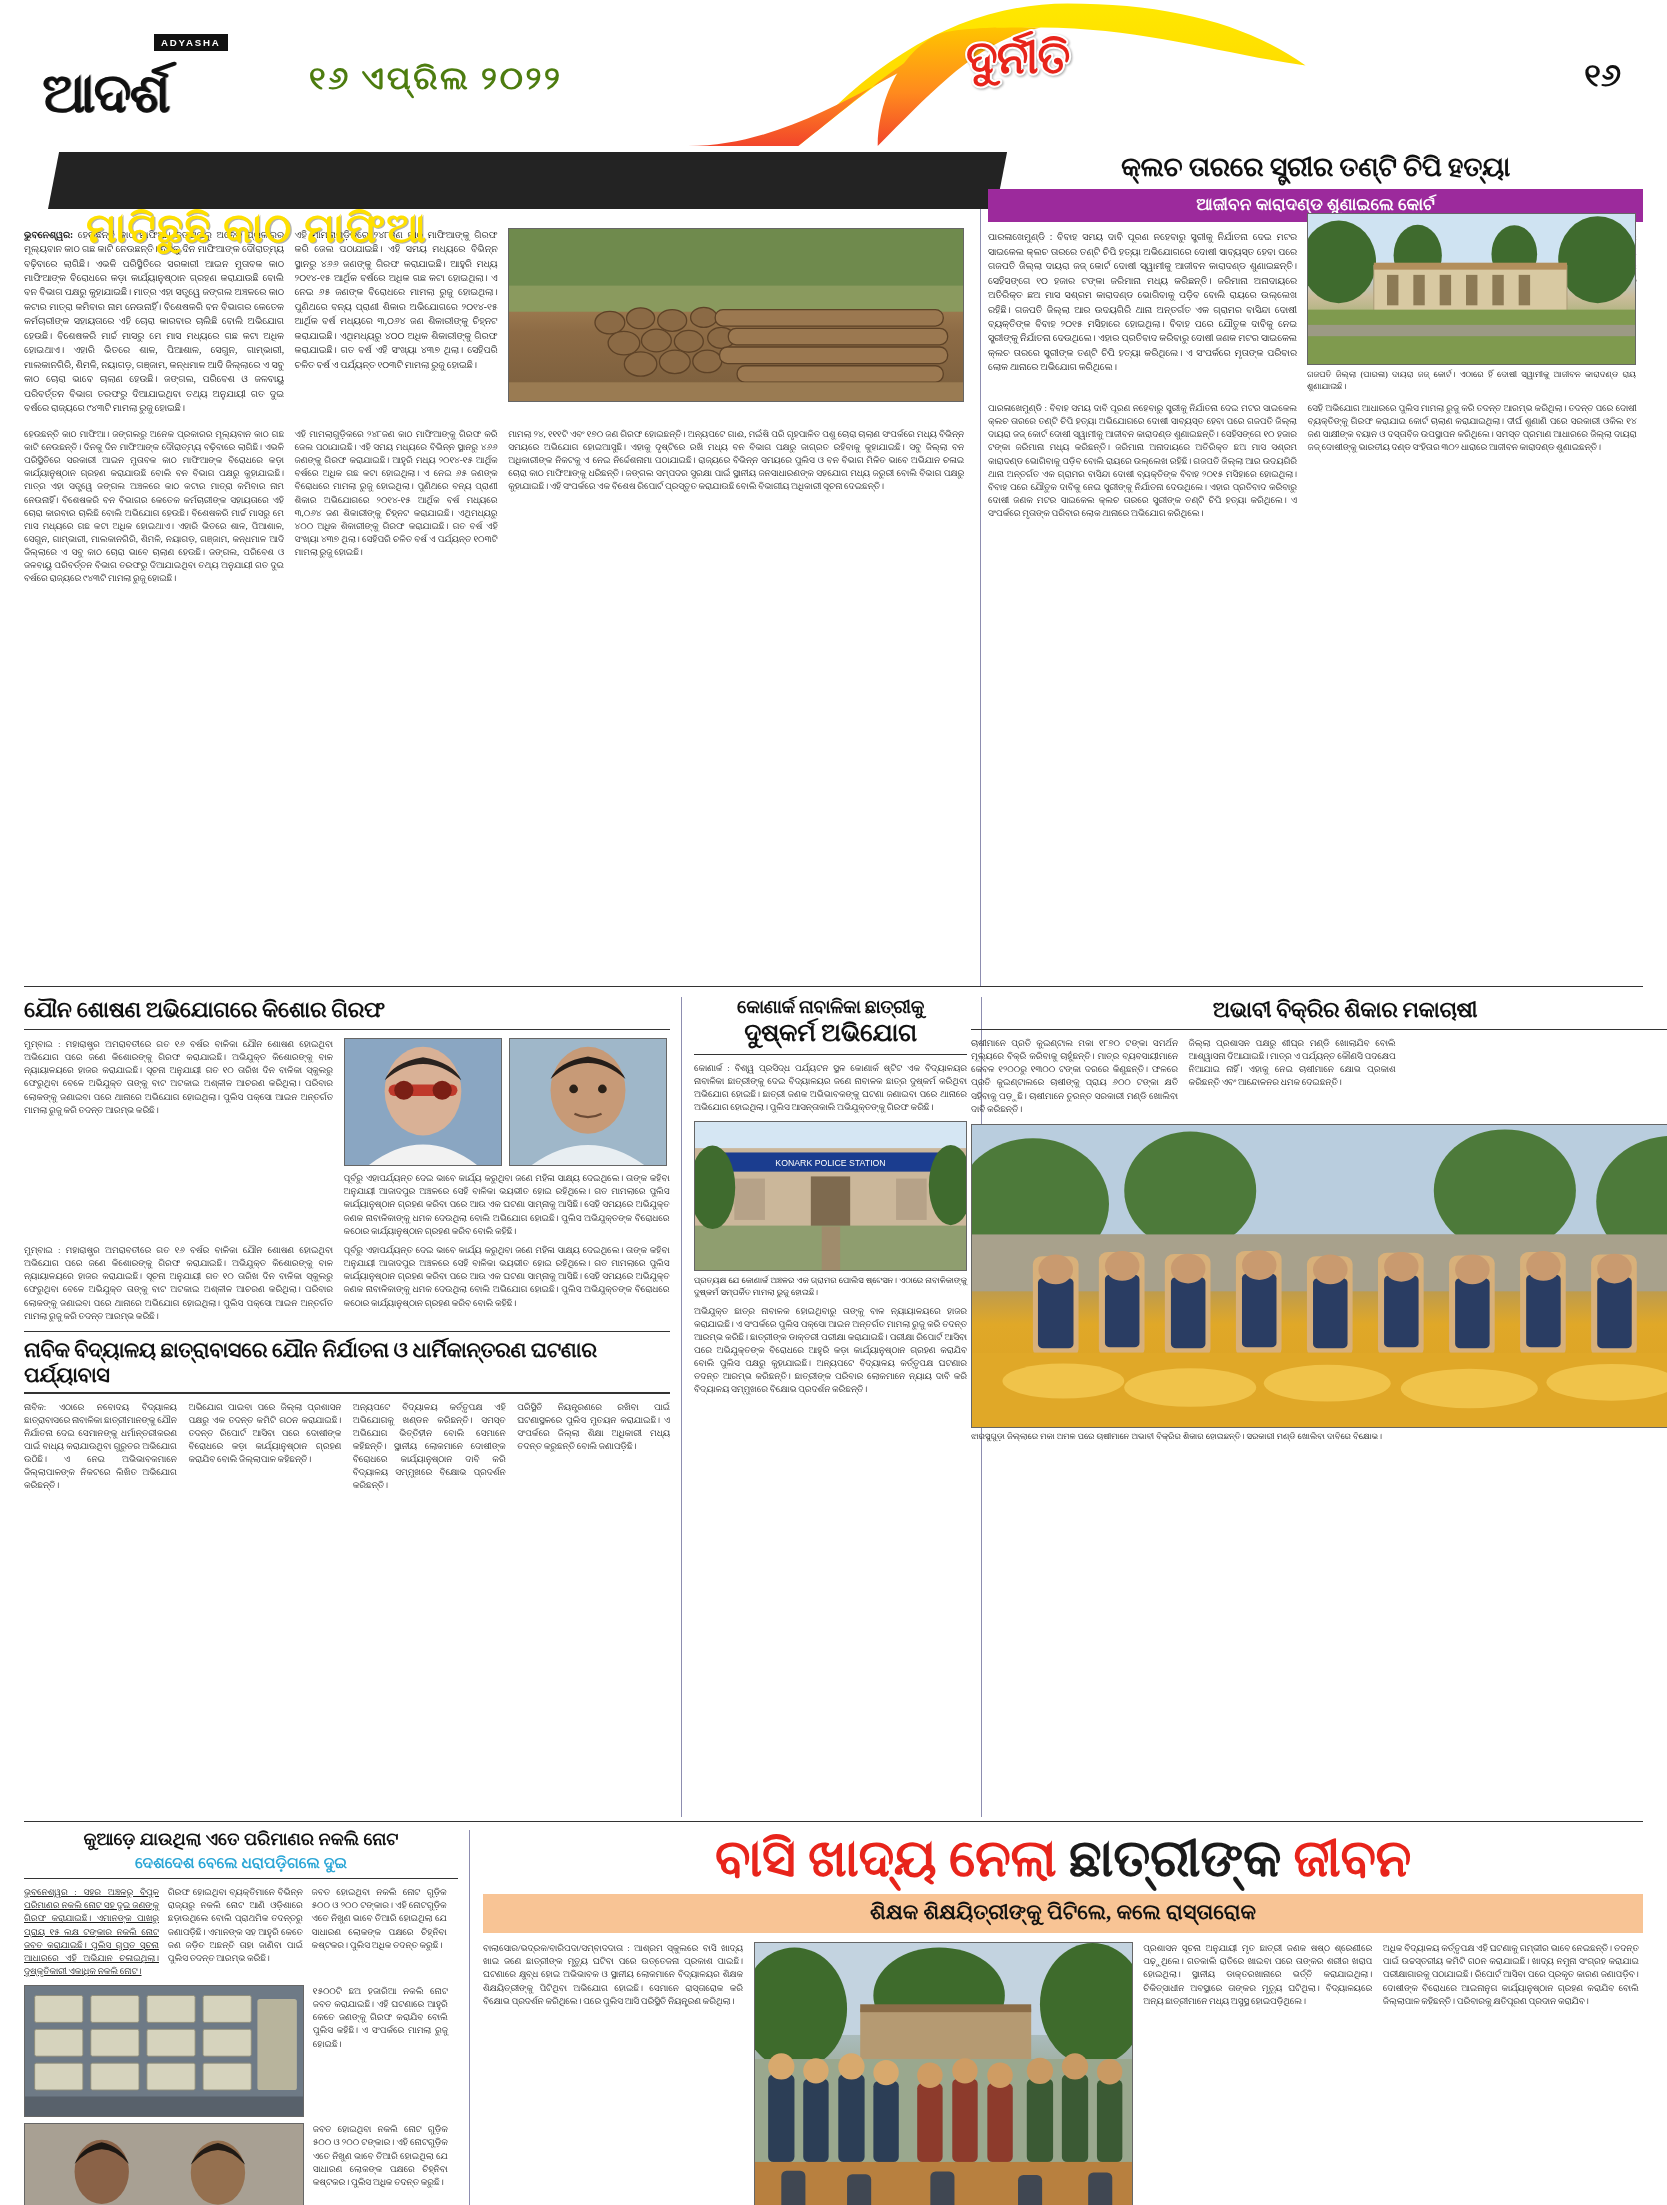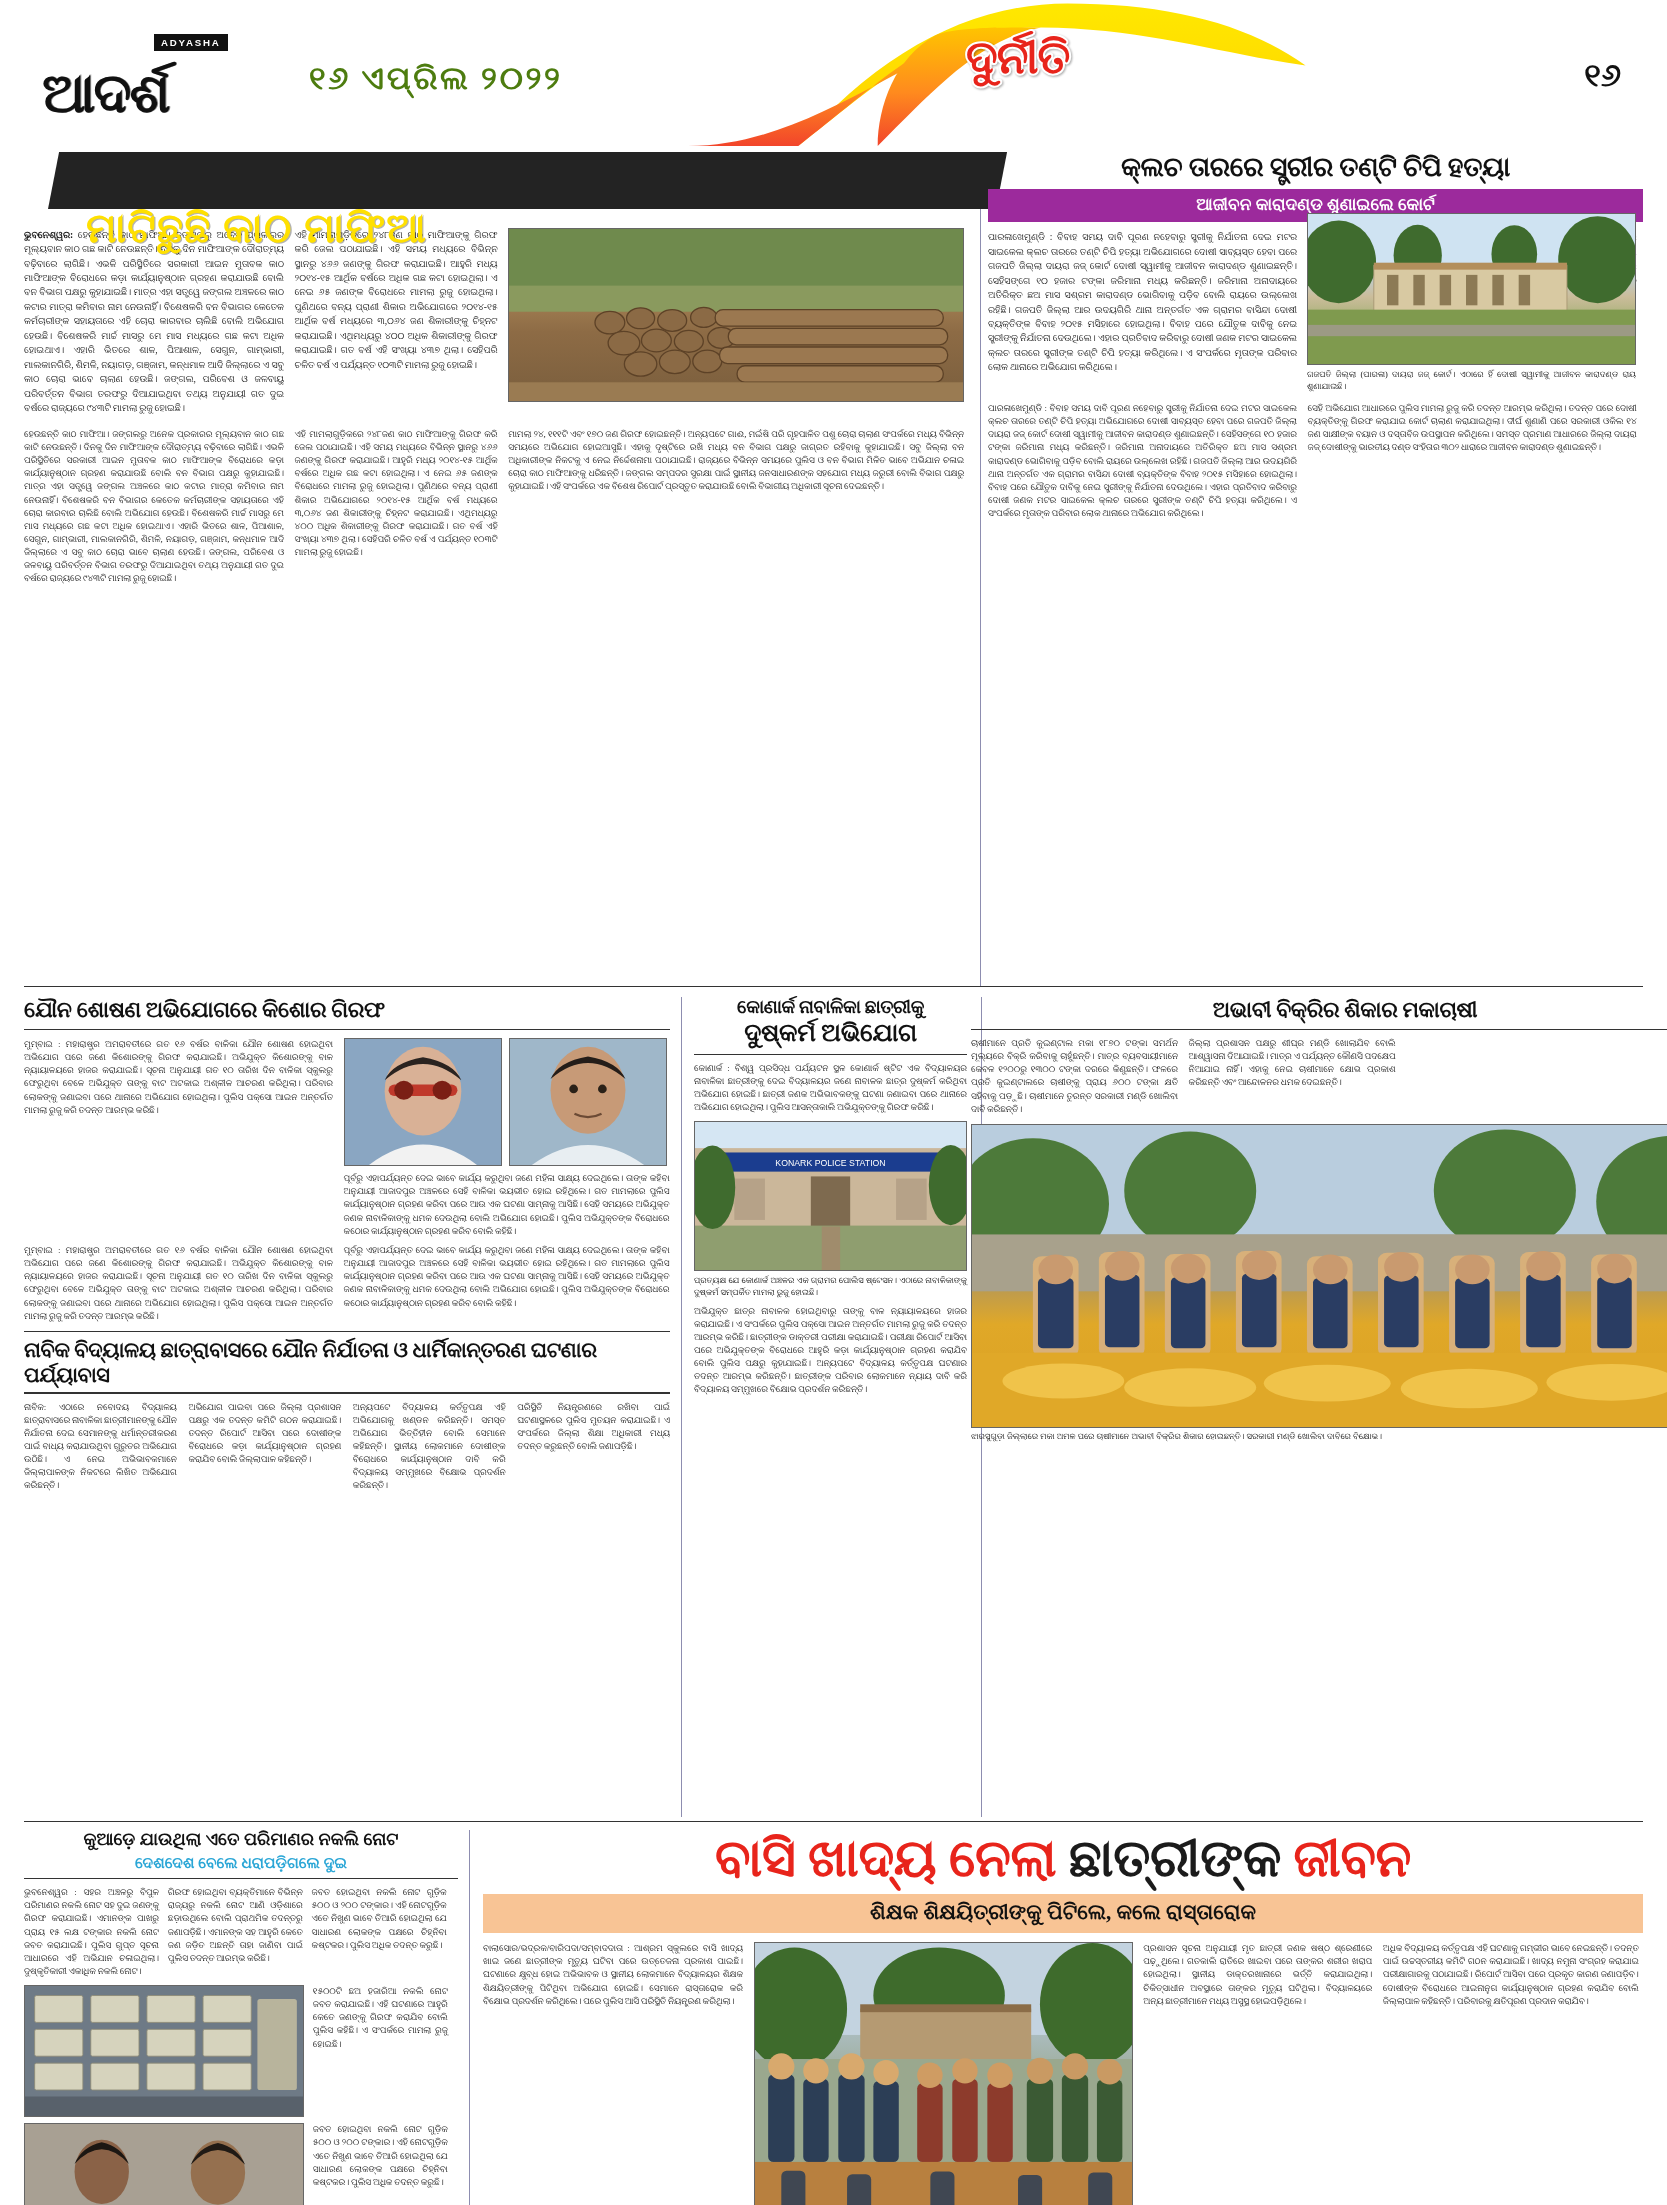--- a/index.html
+++ b/index.html
@@ -461,21 +461,21 @@
 
   <div class="bot-wrap">
     <div class="sep-v" style="left:445px;"></div>
 
     <div style="position:absolute;left:0;top:0;width:434px;">
       <div class="hl-blk" style="font-size:17.6px;text-align:center;">କୁଆଡ଼େ ଯାଉଥିଲା ଏତେ ପରିମାଣର ନକଲି ନୋଟ</div>
       <div class="cyan-sub">ଦେଶଦେଶ ବେଲେ ଧରାପଡ଼ିଗଲେ ଦୁଇ</div>
       <div class="hr-thin" style="margin-top:6.2px;"></div>
 
       <div style="display:flex;gap:8.8px;margin-top:7px;">
-        <div style="width:135px;" class="body-txt dense">
+        <div style="width:135px;text-decoration:underline;" class="body-txt dense">
           <span>ଭୁବନେଶ୍ୱର : ସହର ଅଞ୍ଚଳରୁ ବିପୁଳ ପରିମାଣର ନକଲି ନୋଟ ସହ ଦୁଇ ଜଣଙ୍କୁ ଗିରଫ କରାଯାଇଛି। ଏମାନଙ୍କ ପାଖରୁ ପ୍ରାୟ ୧୫ ଲକ୍ଷ ଟଙ୍କାର ନକଲି ନୋଟ ଜବତ କରାଯାଇଛି। ପୁଲିସ ଗୁପ୍ତ ସୂଚନା ଆଧାରରେ ଏହି ଅଭିଯାନ ଚଳାଇଥିଲା। ଦୁଷ୍କୃତିକାରୀ ଏକାଧିକ ନକଲି ନୋଟ।</span>
         </div>
         <div style="width:135px;" class="body-txt dense">
           <span>ଗିରଫ ହୋଇଥିବା ବ୍ୟକ୍ତିମାନେ ବିଭିନ୍ନ ରାଜ୍ୟରୁ ନକଲି ନୋଟ ଆଣି ଓଡ଼ିଶାରେ ଛଡ଼ାଉଥିଲେ ବୋଲି ପ୍ରାଥମିକ ତଦନ୍ତରୁ ଜଣାପଡ଼ିଛି। ଏମାନଙ୍କ ସହ ଆହୁରି କେତେ ଜଣ ଜଡ଼ିତ ଅଛନ୍ତି ତାହା ଜାଣିବା ପାଇଁ ପୁଲିସ ତଦନ୍ତ ଆରମ୍ଭ କରିଛି।</span>
         </div>
         <div style="width:135px;" class="body-txt dense">
           <span>ଜବତ ହୋଇଥିବା ନକଲି ନୋଟ ଗୁଡ଼ିକ ୫୦୦ ଓ ୨୦୦ ଟଙ୍କାର। ଏହି ନୋଟଗୁଡ଼ିକ ଏତେ ନିଖୁଣ ଭାବେ ତିଆରି ହୋଇଥିଲା ଯେ ସାଧାରଣ ଲୋକଙ୍କ ପକ୍ଷରେ ଚିହ୍ନିବା କଷ୍ଟକର। ପୁଲିସ ଅଧିକ ତଦନ୍ତ କରୁଛି।</span>
         </div>
       </div>
 

